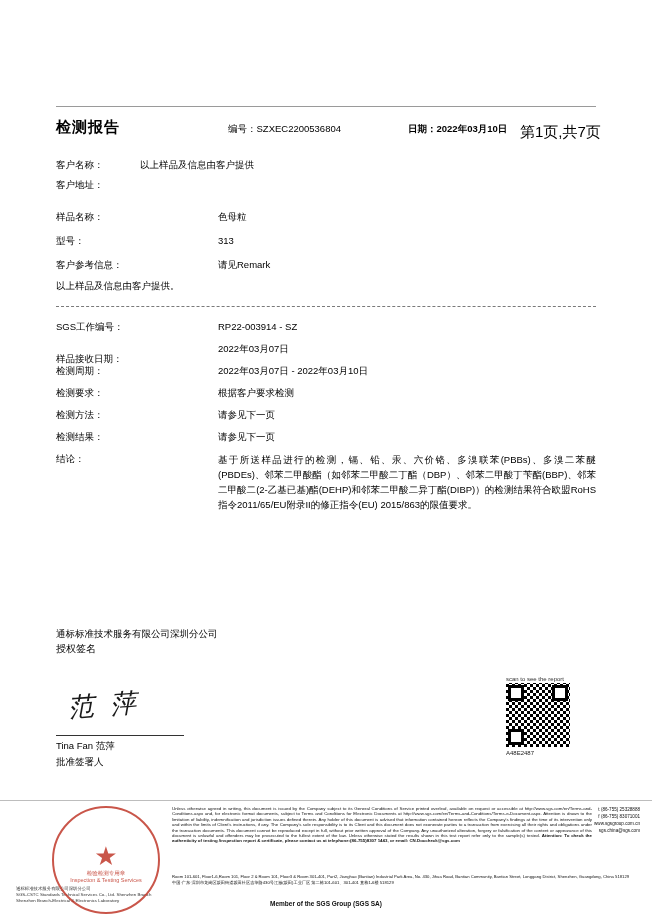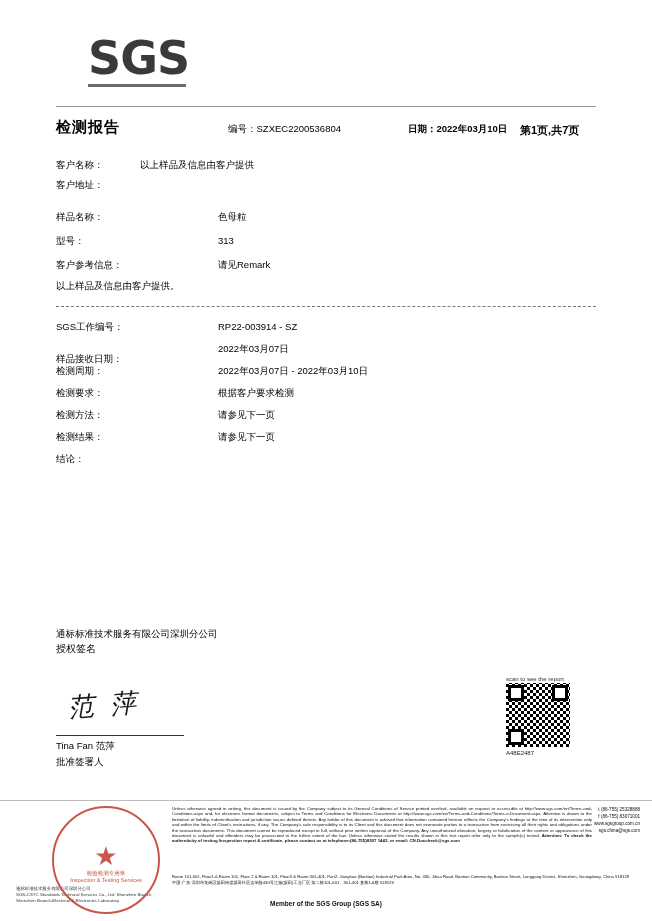--- a/index.html
+++ b/index.html
@@ -72,22 +72,21 @@
     position: absolute;
     left: 408px;
     top: 123px;
     font-size: 9.5px;
     font-weight: bold;
   }
   .hdr-page {
     position: absolute;
     left: 520px;
     top: 123px;
-    font-size: 11px;
-    font-weight: bold;
+    font-size: 15px;
   }
 
   
   .field {
     position: absolute;
     font-size: 9.5px;
     line-height: 14px;
   }
   .flabel { left: 56px; text-align: center; }
   .fval-a { left: 140px; }
@@ -310,24 +309,20 @@
     color: #333;
     width: 150px;
     line-height: 6px;
   }
 </style>
 </head>
 <body>
 
 <div class="page">
 
-  <div class="logo-wrap">
-    <div class="logo-text">SGS</div>
-    <div class="logo-underline"></div>
-  </div>
 
   <div class="hr-top"></div>
 
   <div class="doc-title">检测报告</div>
   <div class="hdr-no">
     <span>编号：</span><span>SZXEC2200536804</span>
   </div>
   <div class="hdr-date">
     <span>日期：</span><span>2022年03月10日</span>
   </div>
@@ -355,20 +350,21 @@
   <div class="field flabel" style="top:364px">检测周期：</div>
   <div class="field fval-b" style="top:364px">2022年03月07日 - 2022年03月10日</div>
   <div class="field flabel" style="top:386px">检测要求：</div>
   <div class="field fval-b" style="top:386px">根据客户要求检测</div>
   <div class="field flabel" style="top:408px">检测方法：</div>
   <div class="field fval-b" style="top:408px">请参见下一页</div>
   <div class="field flabel" style="top:430px">检测结果：</div>
   <div class="field fval-b" style="top:430px">请参见下一页</div>
 
   <div class="field flabel" style="top:452px">结论：</div>
+  <div class="concl-text">基于所送样品进行的检测，镉、铅、汞、六价铬、多溴联苯(PBBs)、多溴二苯醚(PBDEs)、邻苯二甲酸酯（如邻苯二甲酸二丁酯（DBP）、邻苯二甲酸丁苄酯(BBP)、邻苯二甲酸二(2-乙基已基)酯(DEHP)和邻苯二甲酸二异丁酯(DIBP)）的检测结果符合欧盟RoHS指令2011/65/EU附录II的修正指令(EU) 2015/863的限值要求。</div>
 
   <div class="sig-company">通标标准技术服务有限公司深圳分公司</div>
   <div class="sig-auth">授权签名</div>
   <div class="signature">范 萍</div>
   <div class="sig-rule"></div>
   <div class="sig-name">Tina Fan 范萍</div>
   <div class="sig-role">批准签署人</div>
 
   <div class="qr-caption">scan to see the report</div>
   <div class="qr-box">

